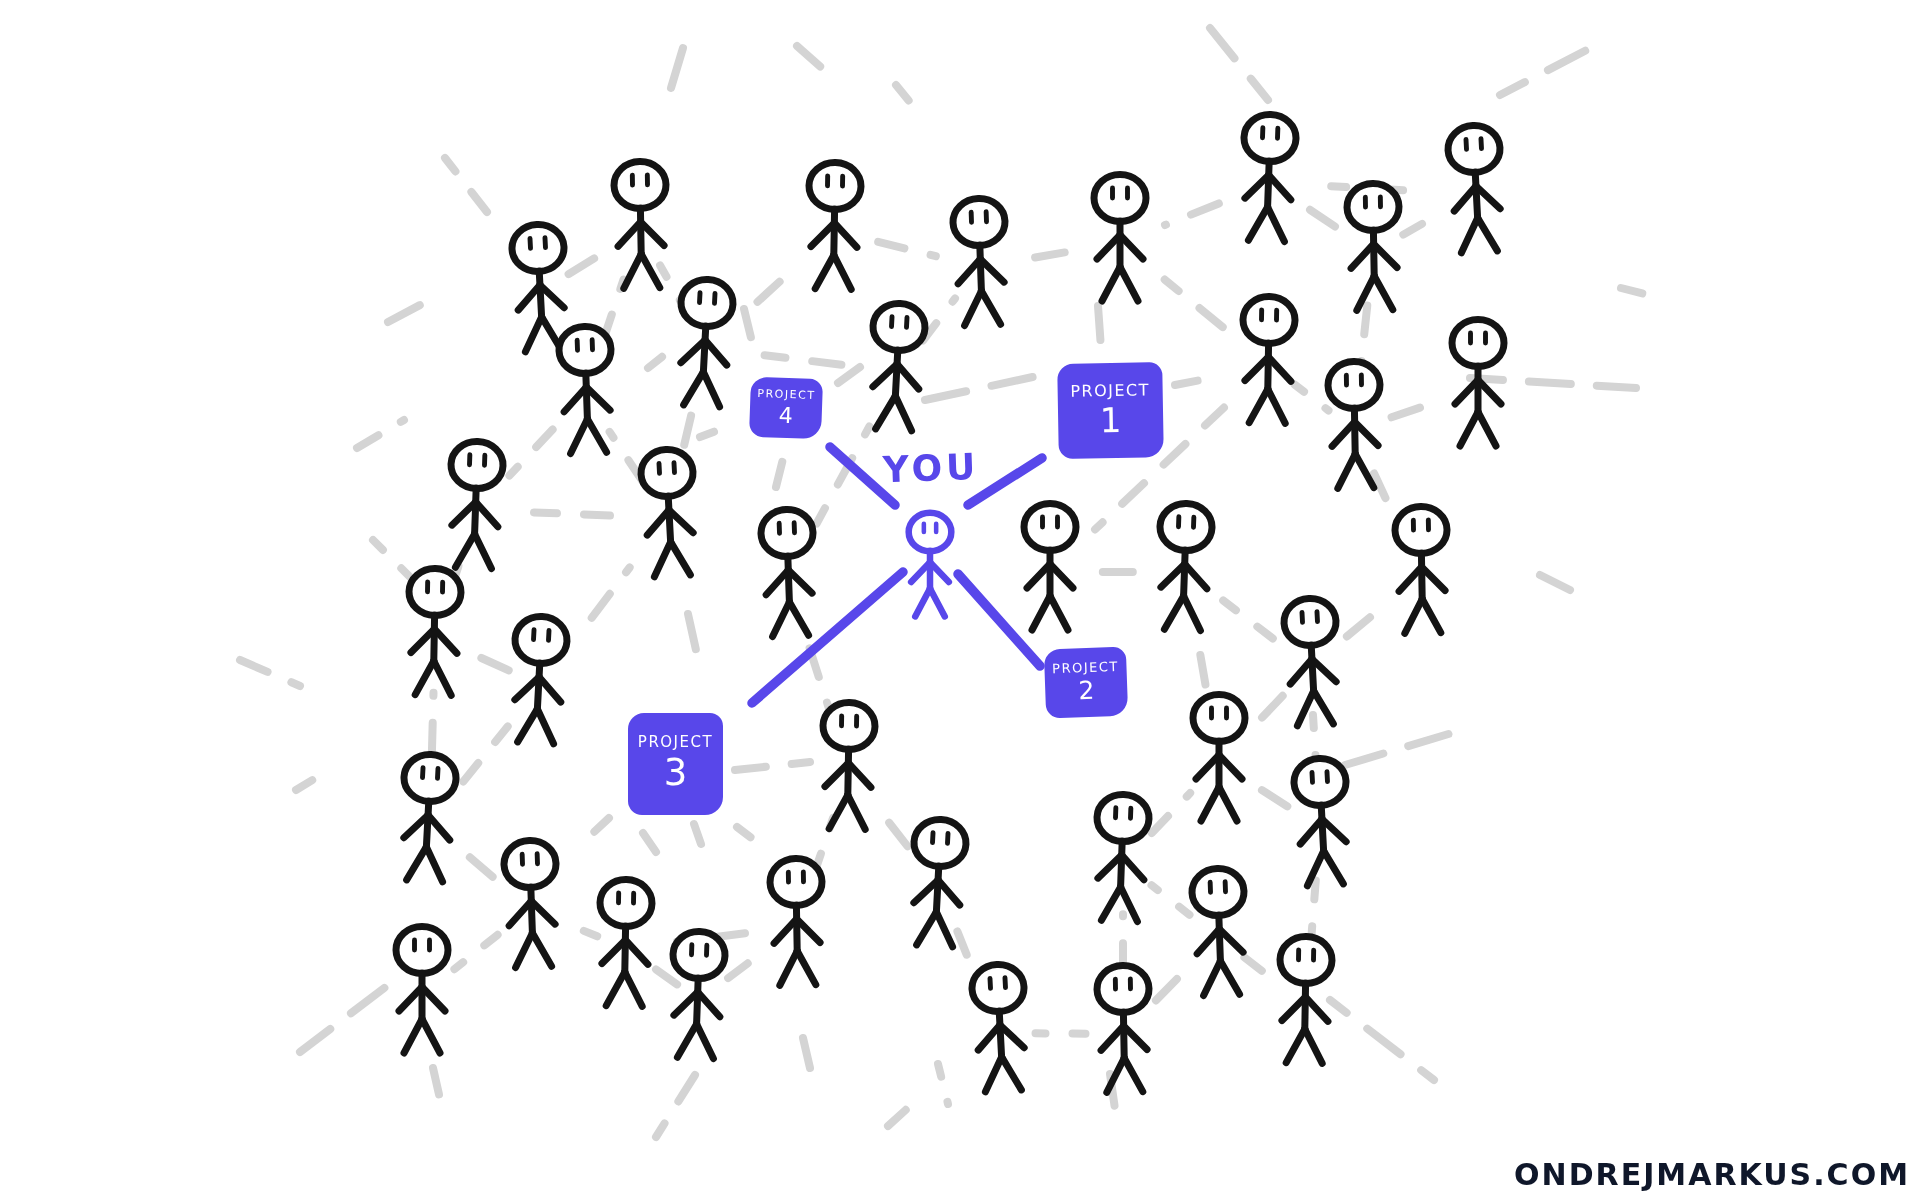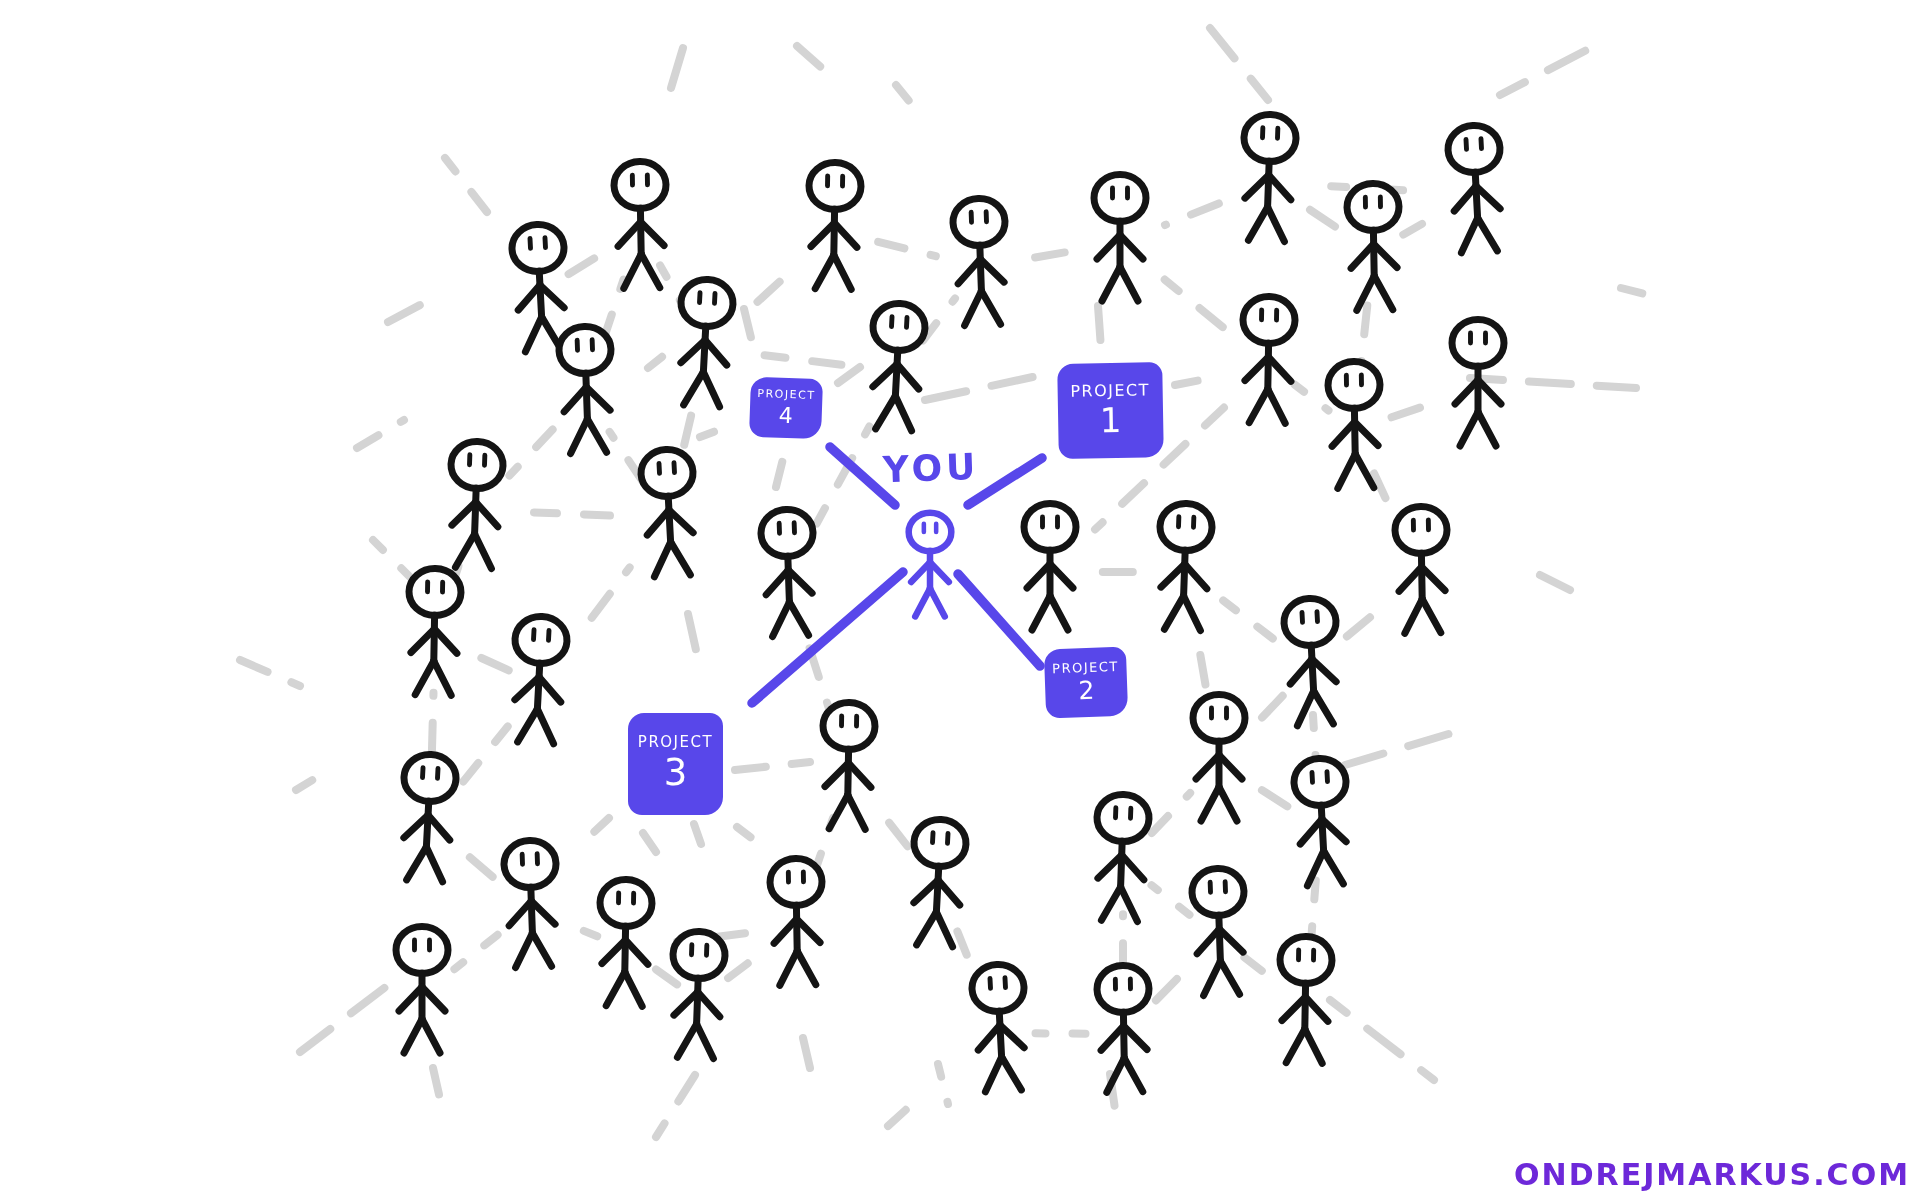--- a/index.html
+++ b/index.html
@@ -548,14 +548,14 @@
   <div class="project-box" style="left: 628px; top: 713px; width: 95px; height: 102px; transform: rotate(0deg); background: rgb(88, 71, 234); color: rgb(255, 255, 255);">
     <span class="box-label" style="font-size: 15px;">PROJECT</span>
     <span class="box-number" style="font-size: 37px;">3</span>
   </div>
   <div class="project-box" style="left: 750px; top: 378px; width: 72px; height: 60px; transform: rotate(2deg); background: rgb(88, 71, 234); color: rgb(255, 255, 255);">
     <span class="box-label" style="font-size: 11px;">PROJECT</span>
     <span class="box-number" style="font-size: 22px;">4</span>
   </div>
 
   <div class="you-label" style="left: 931px; top: 468px; color: rgb(88, 71, 234);">YOU</div>
-  <div class="watermark" style="color: #6d28d9; text-align: center;">ONDREJMARKUS.COM</div>
+  <div class="watermark" style="color: #0f172a; text-align: center;">ONDREJMARKUS.COM</div>
 </div>
 
 </body></html>

